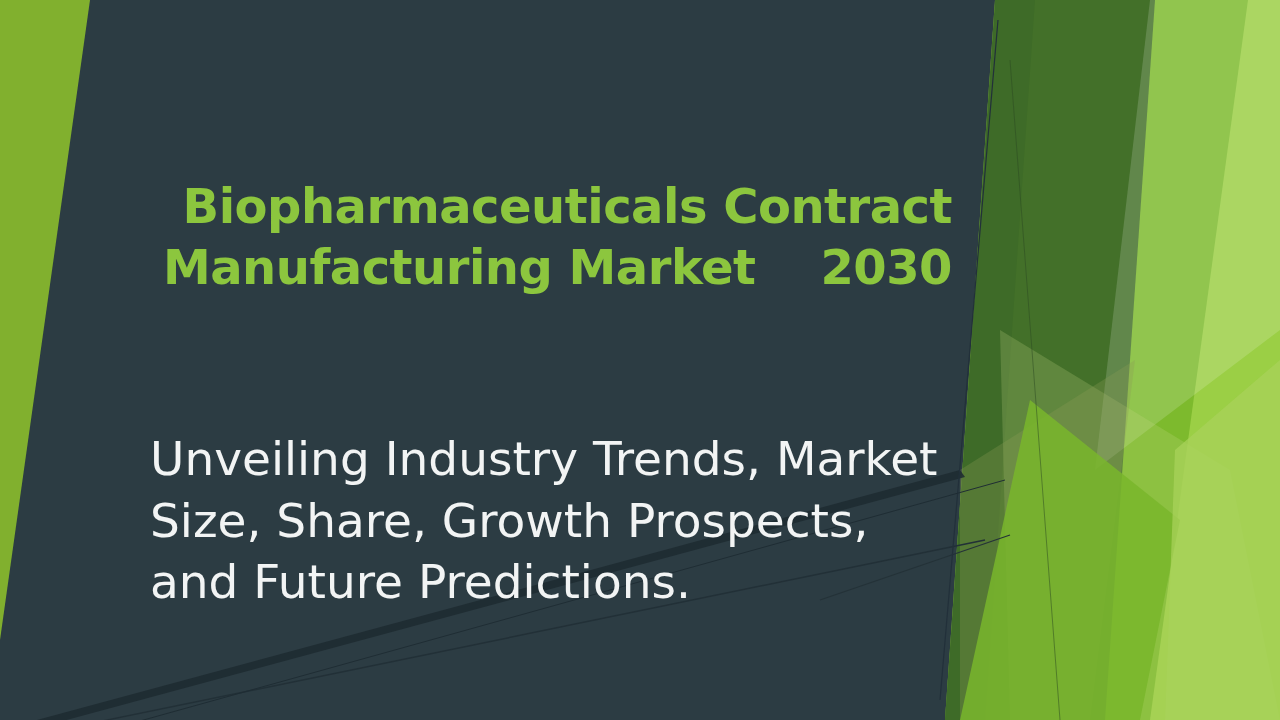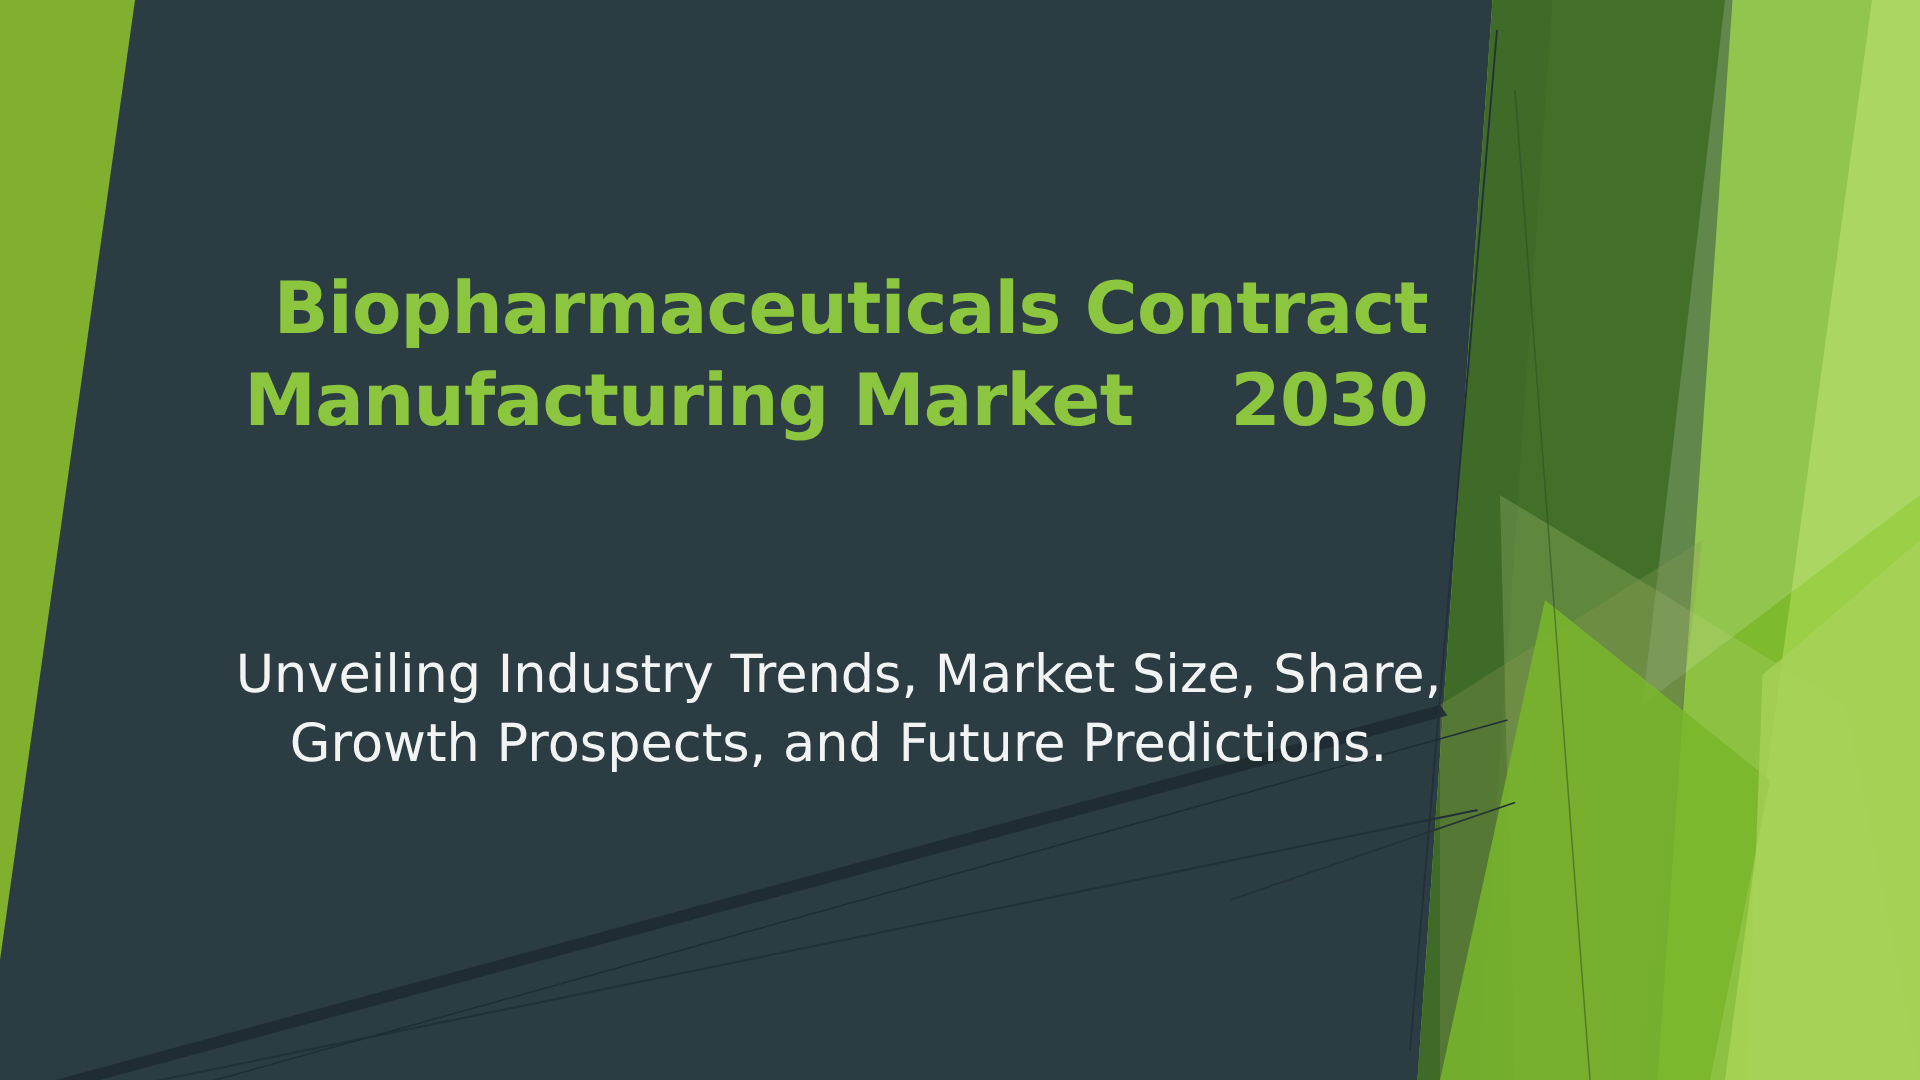--- a/index.html
+++ b/index.html
@@ -51,24 +51,24 @@
     position: absolute;
     left: 150px;
     top: 428px;
     width: 818px;
     text-align: right;
   }
   #slide-subtitle {
     margin: 0;
     font-family: "DejaVu Sans", sans-serif;
     font-weight: normal;
-    font-size: 35px;
+    font-size: 47px;
     line-height: 1.31;
     color: #f2f4f4;
-    text-align: center;
+    text-align: left;
     white-space: pre-wrap;
   }
 </style>
 </head>
 <body>
 
 <div id="slide">
 
   <svg id="bg-art" viewBox="0 0 1280 720" preserveAspectRatio="none">
 

